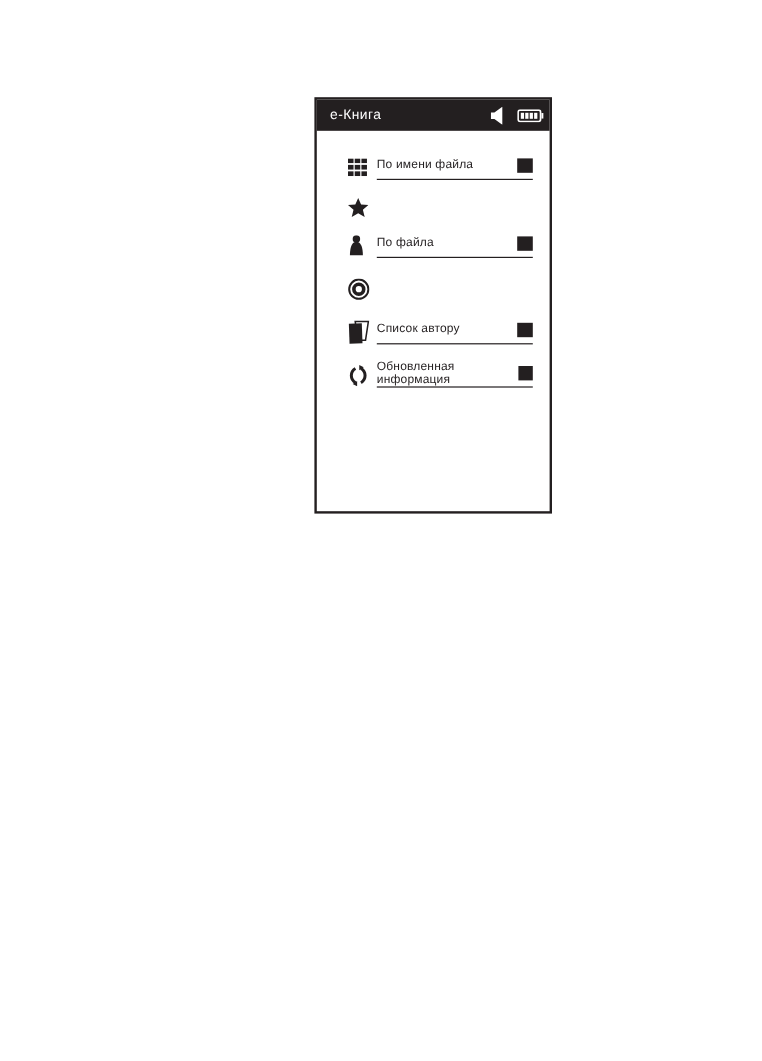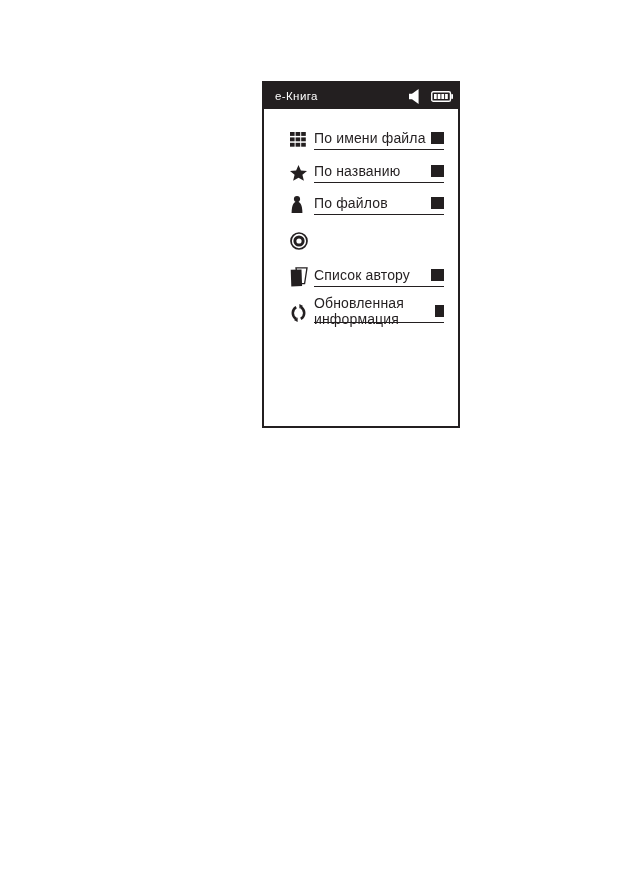--- a/index.html
+++ b/index.html
@@ -26,21 +26,21 @@
   .menu-row:nth-child(2){ margin-bottom:11px; }
   .menu-row:nth-child(3){ margin-bottom:15px; }
   .menu-row:nth-child(4){ margin-bottom:15px; }
   .menu-row:nth-child(5){ margin-bottom:15px; }
   .icon-cell { flex:0 0 24px; width:24px; display:flex; align-items:center; }
   .icon-cell svg { display:block; }
   .row-main {
     flex:1; display:flex; align-items:center; justify-content:space-between;
     border-bottom:1.5px solid var(--ink);
   }
-  .label { font-size:14px; color:var(--ink); letter-spacing:0.15px; padding-bottom:3px; }
+  .label { font-size:10px; color:var(--ink); letter-spacing:0.15px; padding-bottom:3px; }
   .square { width:13px; height:12px; background:var(--ink); margin-bottom:3px; }
 </style>
 </head>
 <body>
 
 <div class="device">
   <div class="titlebar">
     <span class="title">е-Книга</span>
     <span class="tb-icons">
       <span>
@@ -81,35 +81,31 @@
         <span class="square"></span>
       </span>
     </div>
 
     <div class="menu-row">
       <span class="icon-cell">
           <svg width="17" height="16" viewBox="0 0 17 16">
             <polygon fill="#231f20" points="8.5,0 10.9,5.4 17,5.9 12.4,9.8 13.9,15.8 8.5,12.7 3.1,15.8 4.6,9.8 0,5.9 6.1,5.4"></polygon>
           </svg>
         </span>
-      <span class="row-main">
-        <span class="label">По названию</span>
-        <span class="square"></span>
-      </span>
     </div>
 
     <div class="menu-row">
       <span class="icon-cell">
           <svg width="14" height="17" viewBox="0 0 14 17">
             <circle cx="7" cy="3.1" r="3.1" fill="#231f20"></circle>
             <path d="M7,5.4 C3.9,5.4 1.6,8.6 1.6,17 L12.4,17 C12.4,8.6 10.1,5.4 7,5.4 Z" fill="#231f20"></path>
           </svg>
         </span>
       <span class="row-main">
-        <span class="label">По файлов</span>
+        <span class="label">По файла</span>
         <span class="square"></span>
       </span>
     </div>
 
     <div class="menu-row">
       <span class="icon-cell">
           <svg width="18" height="18" viewBox="0 0 18 18">
             <circle cx="9" cy="9" r="8" fill="none" stroke="#231f20" stroke-width="1.7"></circle>
             <circle cx="9" cy="9" r="4.1" fill="none" stroke="#231f20" stroke-width="3"></circle>
           </svg>

